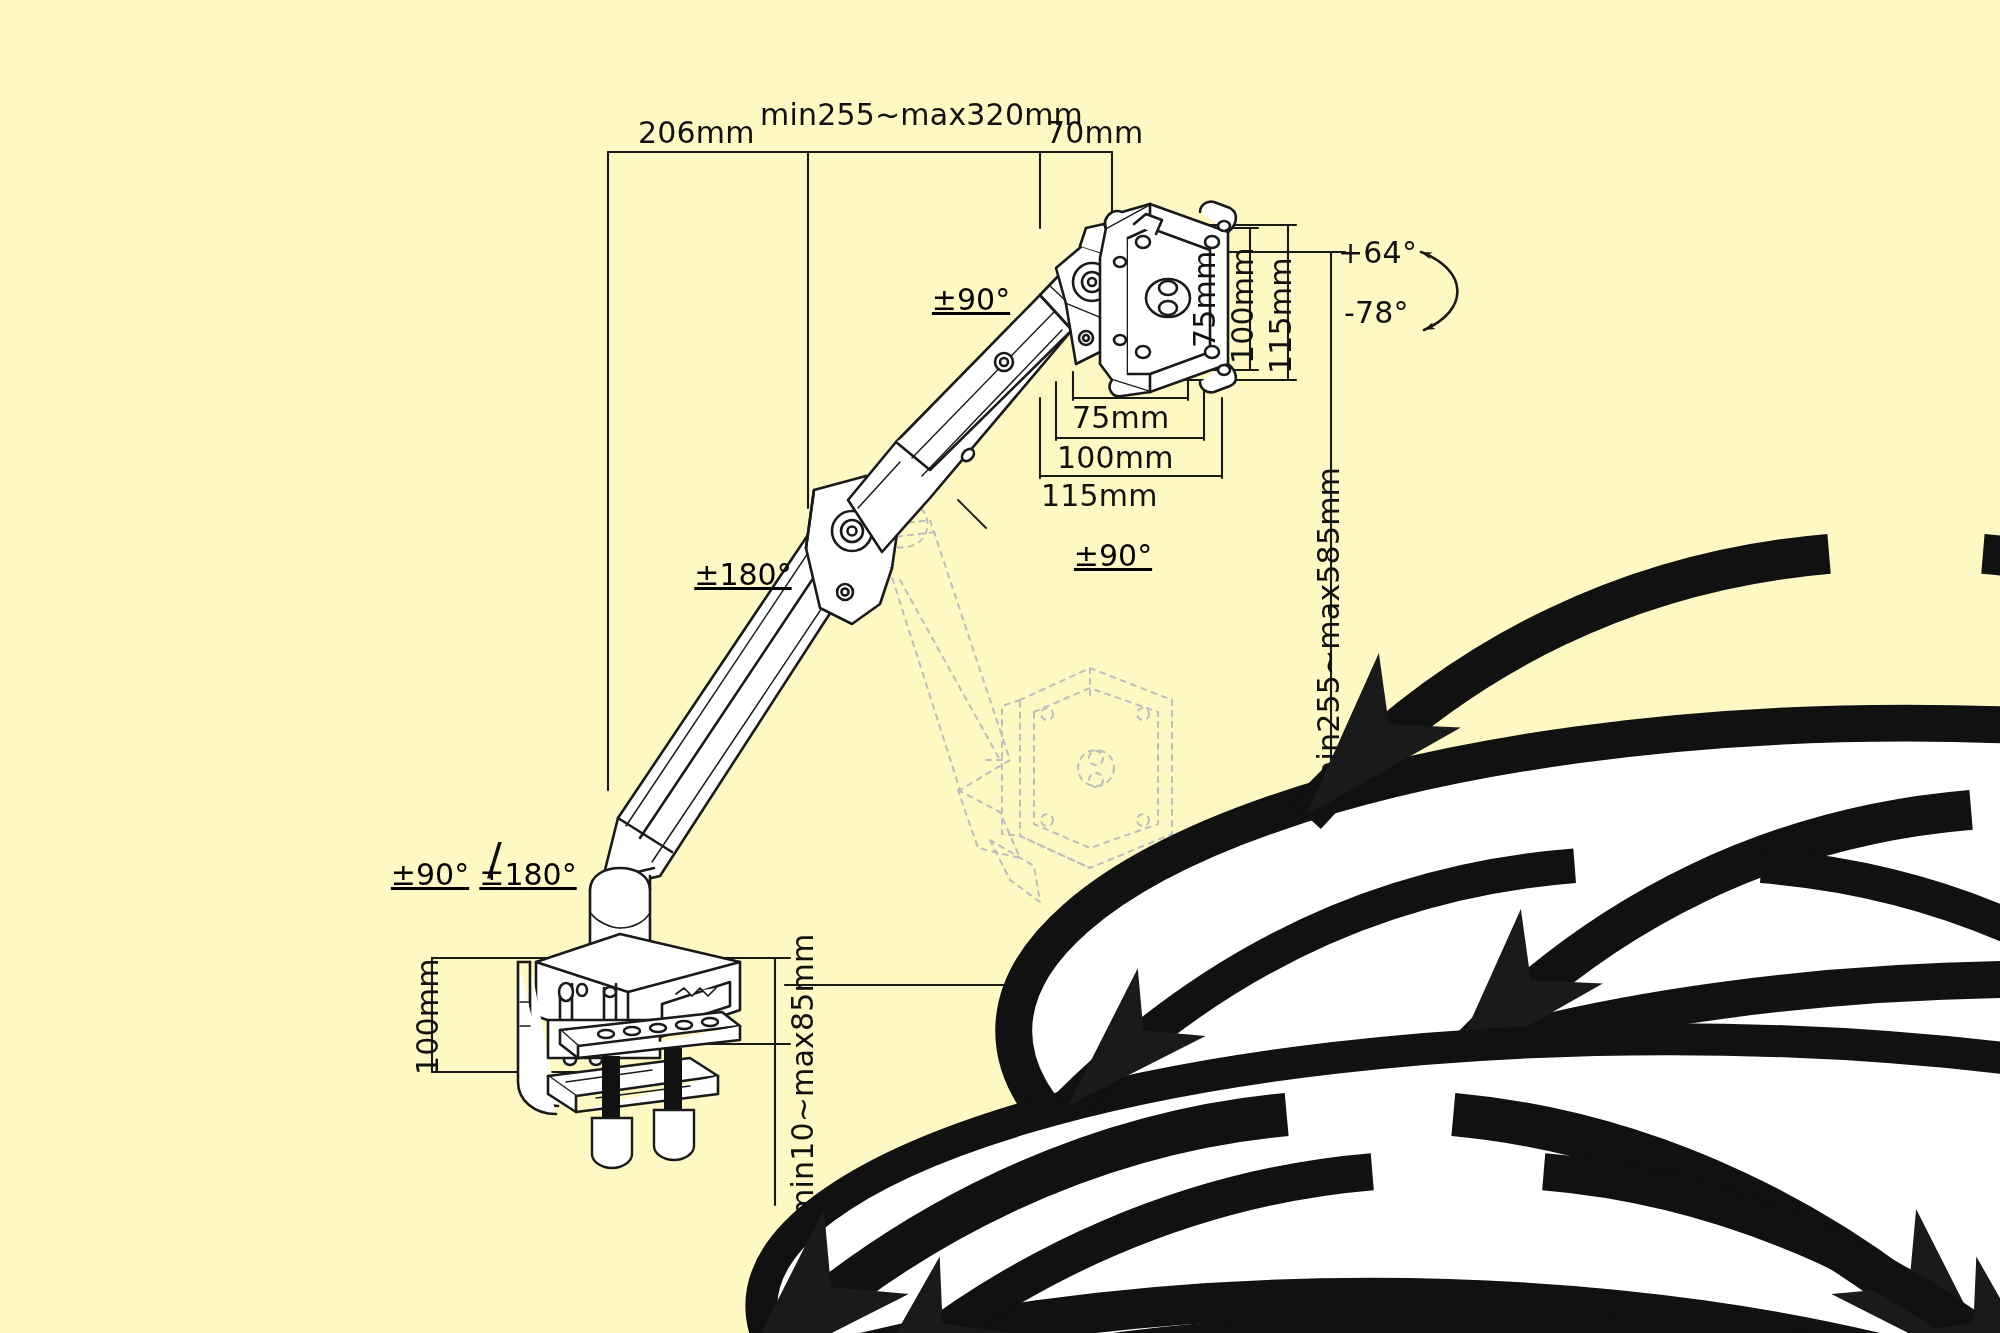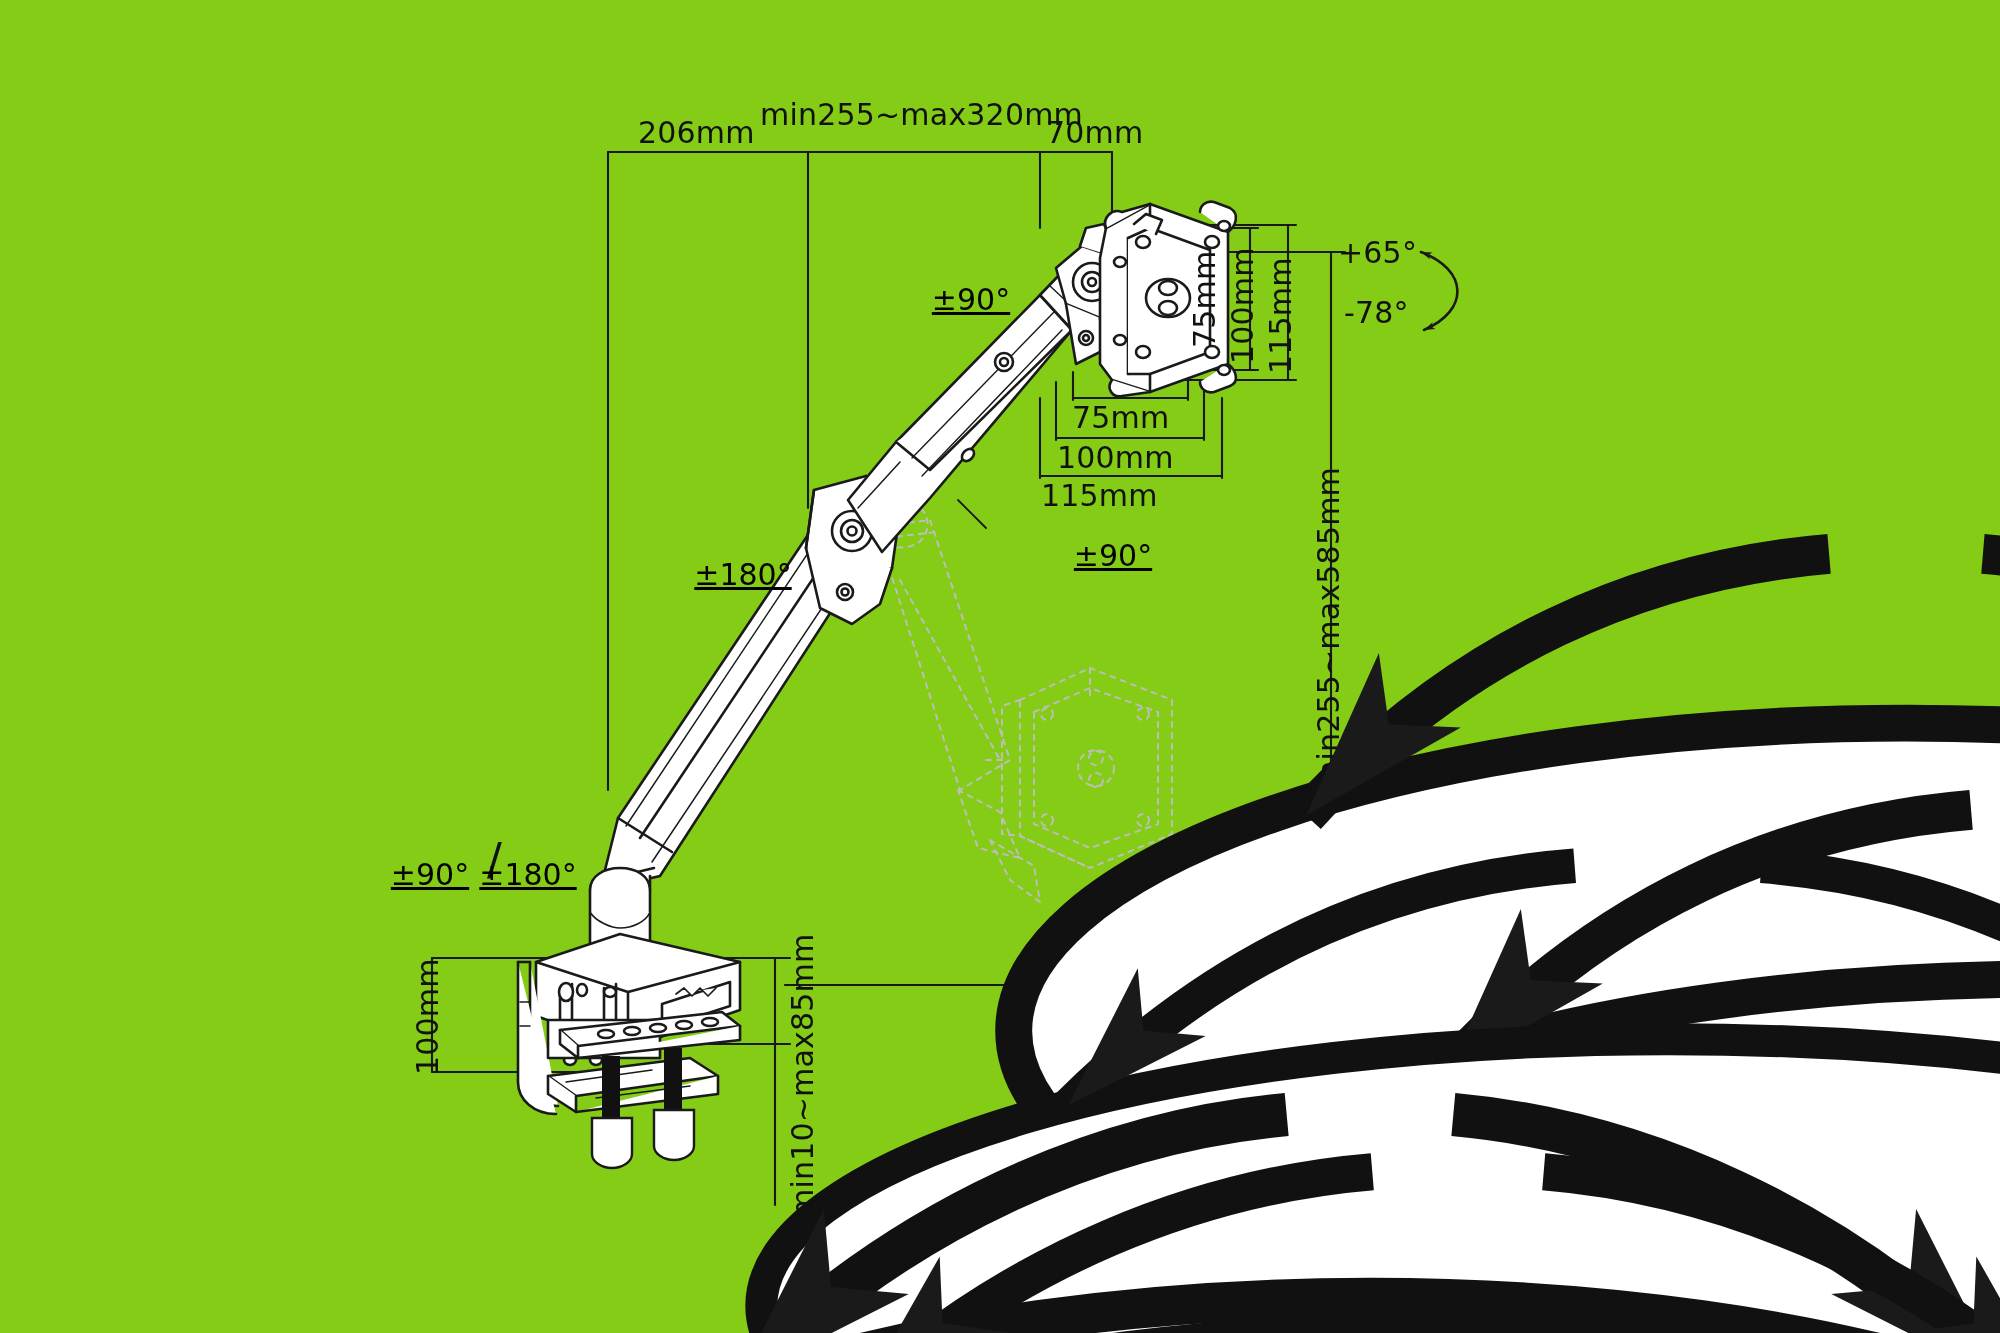--- a/index.html
+++ b/index.html
@@ -5,21 +5,21 @@
 <style>
   html,body{margin:0;padding:0;background:#ffffff;}
   body{
     font-family:"DejaVu Sans","Liberation Sans",sans-serif;
     color:#000000;
   }
   #stage{
     position:relative;
     width:2000px;
     height:1333px;
-    background:#84cc16;
+    background:#fef9c3;
     overflow:hidden;
     text-align:center;
   }
   #stage svg{
     position:absolute;
     left:0; top:0;
     width:2000px;
     height:1333px;
   }
   .lbl{
@@ -323,21 +323,21 @@
   <div class="lbl dim" style="left:1041px;top:481px;">115mm</div>
 
   <div class="lbl dim dimv" style="left:1314px;top:790px;">min255~max585mm</div>
 
   <div class="lbl dim dimv" style="left:413px;top:1075px;">100mm</div>
 
   <div class="lbl dim dimv" style="left:788px;top:1218px;">min10~max85mm</div>
 
   <div class="lbl dim dimv" style="left:1610px;top:1042px;">min10~max48mm</div>
 
-  <div class="lbl ang" style="left:1338px;top:238px;">+65°</div>
+  <div class="lbl ang" style="left:1338px;top:238px;">+64°</div>
   <div class="lbl ang" style="left:1344px;top:298px;">-78°</div>
 
   <div class="badge" style="left:906px;top:272px;width:130px;height:56px;">
     <svg viewBox="0 0 130 56" width="130" height="56" style="position:absolute;left:0;top:0;">
       <ellipse cx="65" cy="34" rx="58" ry="20" fill="#fff" stroke="#111" stroke-width="2.4"></ellipse>
       <path d="M26,20 C36,9 48,4 60,3" fill="none" stroke="#111" stroke-width="2.6" marker-start="url(#arrHs)"></path>
       <path d="M70,3 C82,4 94,9 104,20" fill="none" stroke="#111" stroke-width="2.6" marker-end="url(#arrH)"></path>
     </svg>
     <span>±90°</span>
   </div>

